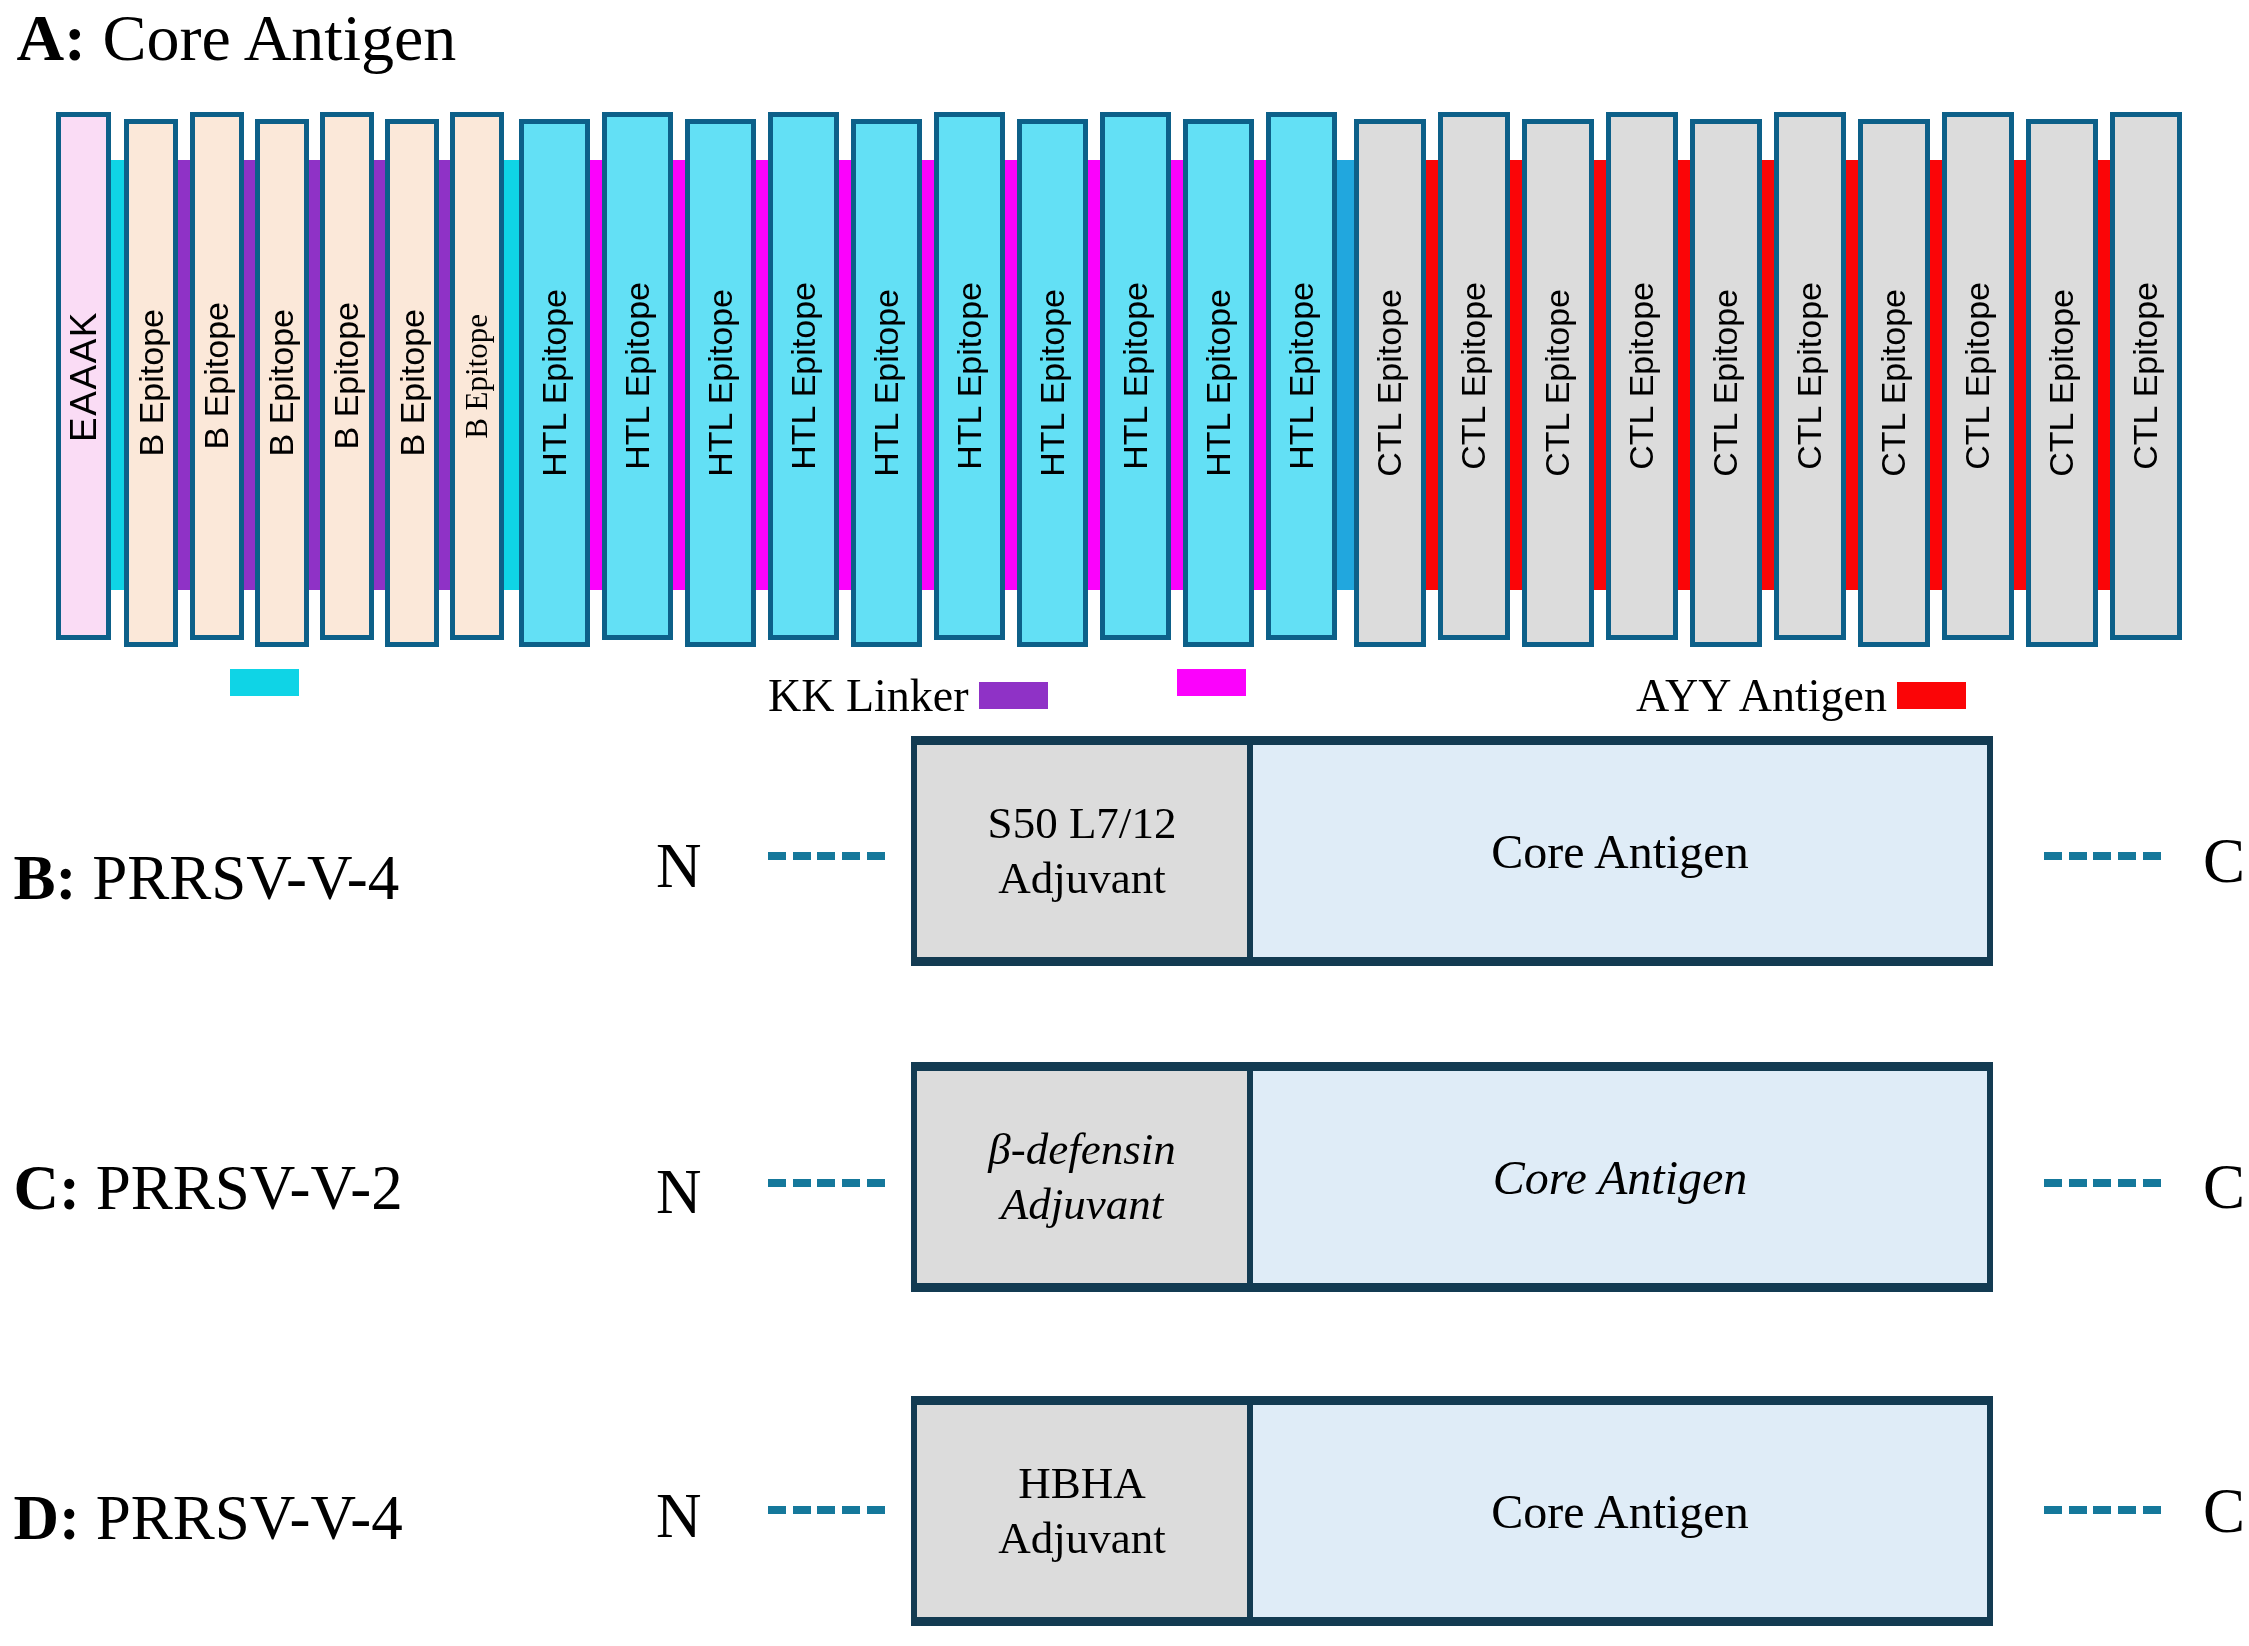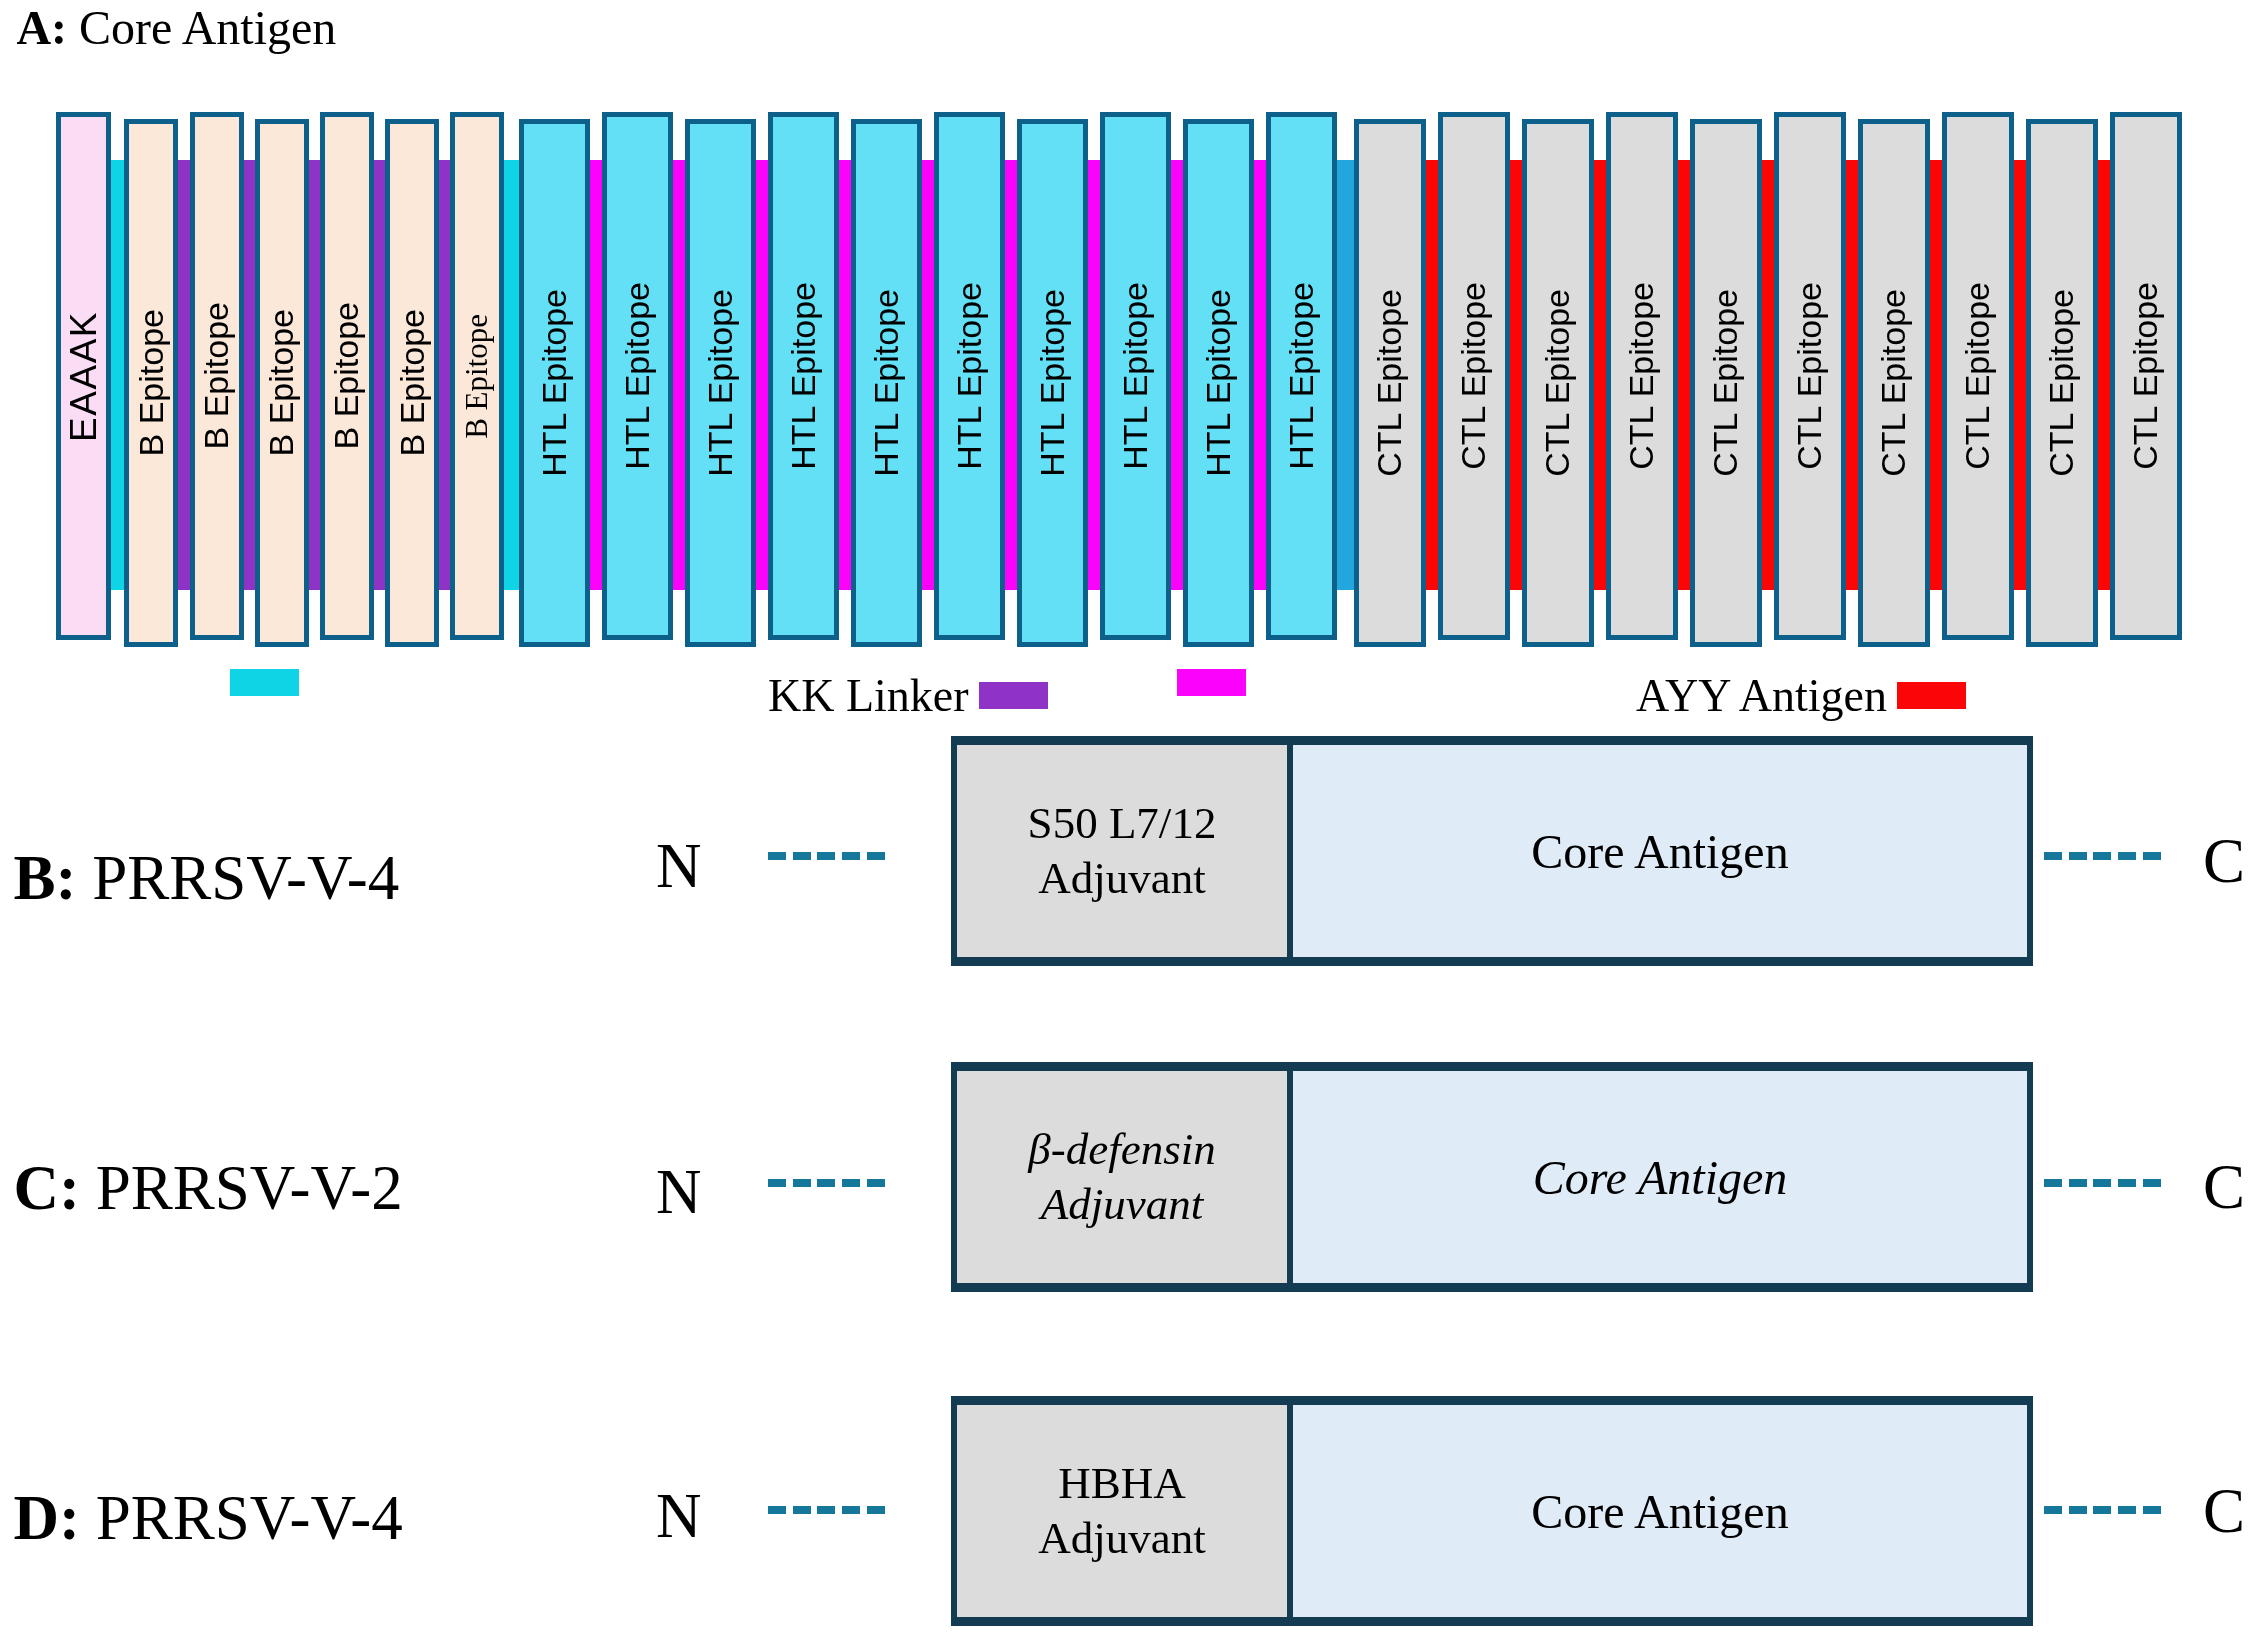--- a/index.html
+++ b/index.html
@@ -1,20 +1,20 @@
 <!DOCTYPE html>
 <html style="font-size:12px"><head>
 <meta charset="utf-8">
 <style>
   html,body{margin:0;padding:0;background:#fff;}
   .page{position:relative;width:2250px;height:1646px;background:#ffffff;overflow:hidden;
         font-family:"Liberation Serif",serif;color:#000;}
 
   
-  .fig-title{position:absolute;left:16.4px;top:0px;font-size:48px;white-space:nowrap;}
+  .fig-title{position:absolute;left:16.4px;top:0px;font-size:66px;white-space:nowrap;}
   .fig-title .bold{font-weight:bold;}
 
   
   #strip{position:absolute;left:56px;top:112px;display:flex;align-items:flex-start;}
   .abox{box-sizing:border-box;height:528px;border:5.2px solid #0d6089;flex:none;
         display:flex;align-items:center;justify-content:center;}
   .abox.down{margin-top:6.7px;}
   .w-eaaak{width:55px;}
   .w-b{width:54px;}
   .w-htl{width:71px;}
@@ -39,21 +39,21 @@
   .li-3{left:1636px;}
   .swatch{width:69px;height:27px;margin-left:10.4px;flex:none;}
 
   
   .c-label{position:absolute;left:13.4px;font-size:63px;white-space:nowrap;}
   .c-label .bold{font-weight:bold;}
   .nc{position:absolute;font-size:63px;}
   .dashes{position:absolute;display:flex;}
   .dash{width:18px;height:7.5px;background:#15789b;margin-right:6.7px;flex:none;}
   .construct{position:absolute;left:911px;width:1082px;height:230px;box-sizing:border-box;
-             border:6.7px solid #133b52;border-top-width:9.7px;border-bottom-width:9.7px;display:flex;margin-left:40px;}
+             border:6.7px solid #133b52;border-top-width:9.7px;border-bottom-width:9.7px;display:flex;}
   .adjuvant{width:330px;flex:none;background:#dcdcdc;border-right:6.7px solid #133b52;
             display:flex;flex-direction:column;justify-content:center;align-items:center;
             text-align:center;font-size:45px;line-height:1.22;}
   .corebox{flex:1;background:#dfecf7;display:flex;align-items:center;justify-content:center;
            font-size:48px;}
 </style>
 </head>
 <body>
 
 <div class="page">

